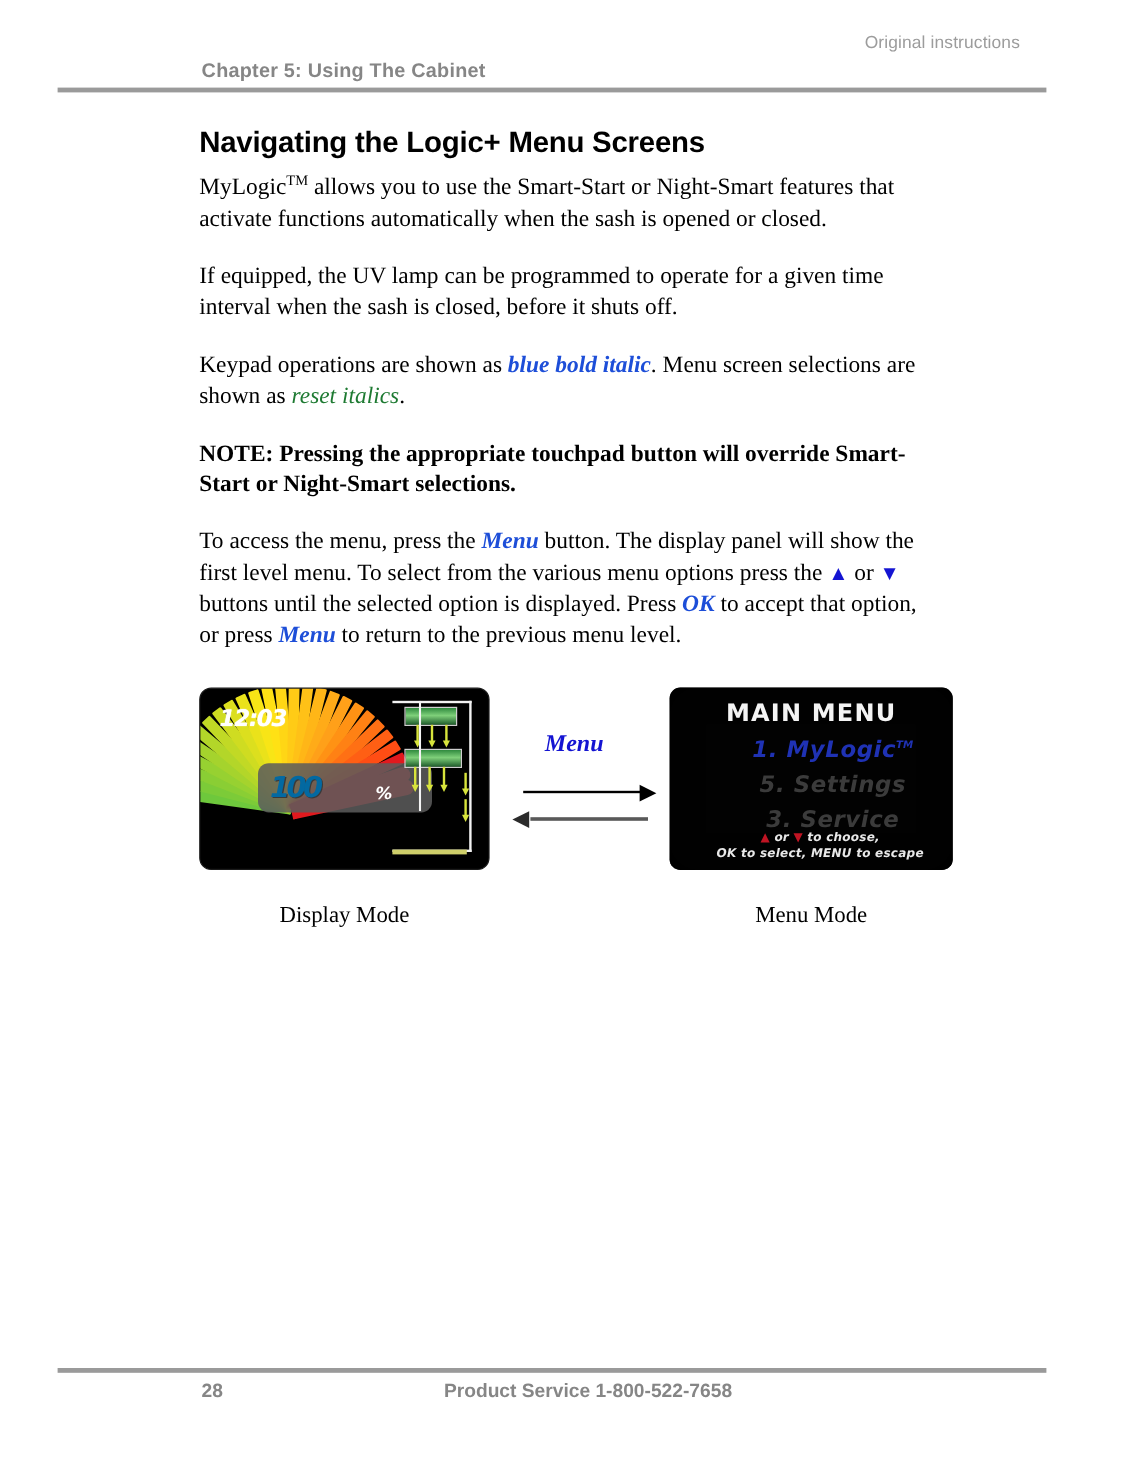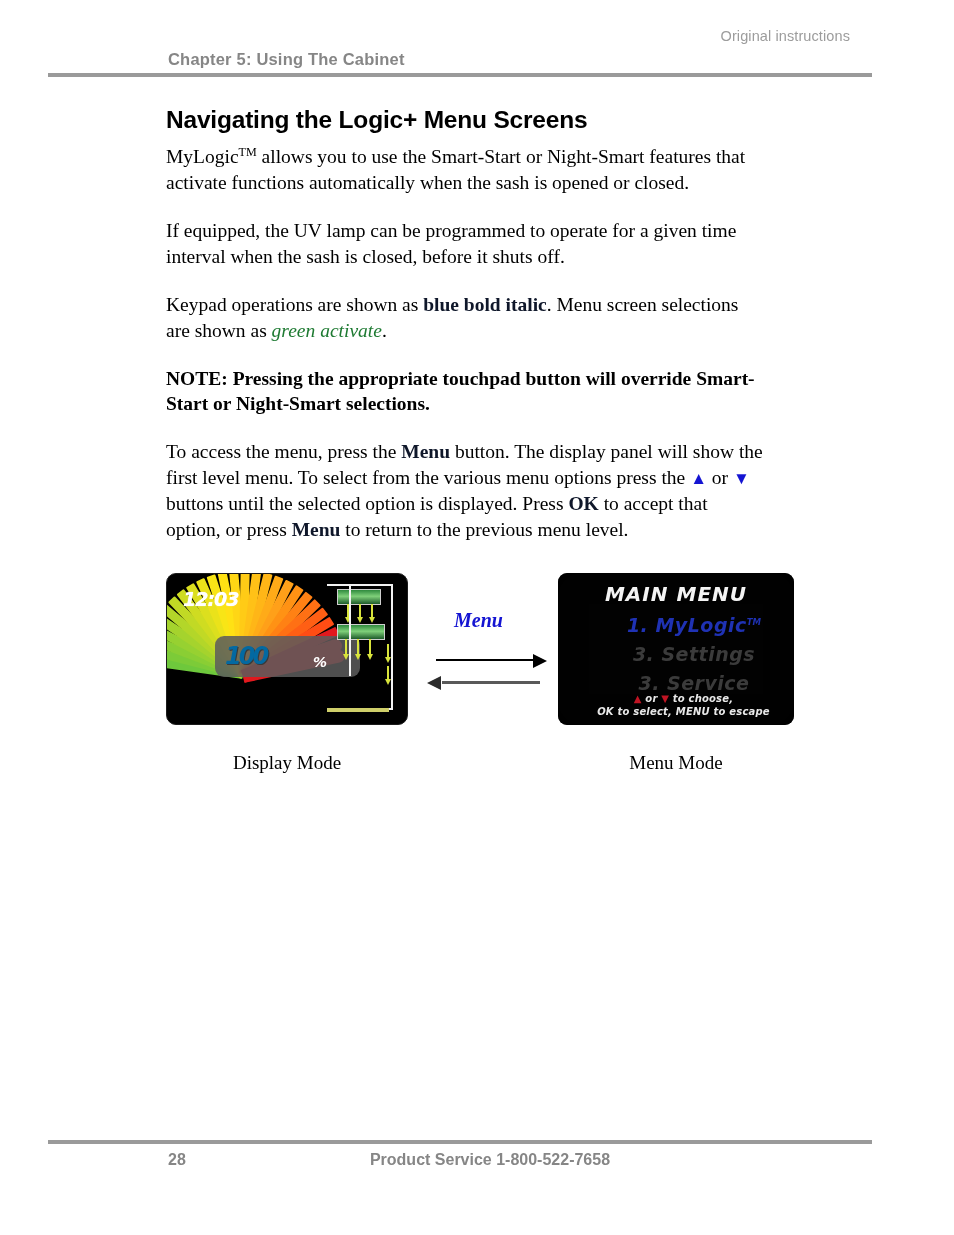--- a/index.html
+++ b/index.html
@@ -70,22 +70,23 @@
   }
   p.para.note {
     font-weight: bold;
   }
   sup.tm {
     font-size: 0.62em;
     vertical-align: super;
     line-height: 0;
   }
   .kw-blue {
-    color: #0f172a;
-    font-weight: bold;
+    color: #1d4ed8;
+    font-weight: bold;
+    font-style: italic;
   }
   .kw-green {
     color: #1e7a32;
     font-style: italic;
   }
   .arrow-blue {
     color: #1414d2;
     font-size: 17px;
     letter-spacing: 0;
   }
@@ -278,21 +279,20 @@
     background: #020202;
     border-radius: 9px;
     box-shadow: inset 0 0 26px #000;
   }
   .mm-title {
     position: absolute;
     left: 0; right: 0;
     top: 9px;
     text-align: center;
     font-family: "DejaVu Sans", sans-serif;
-    font-style: italic;
     font-weight: bold;
     font-size: 20px;
     color: #f4f4f4;
     letter-spacing: 1px;
   }
   .mm-item {
     position: absolute;
     left: 0; right: 0;
     text-align: center;
     font-family: "DejaVu Sans", sans-serif;
@@ -378,21 +378,21 @@
 
 <div class="content">
 
   <h1 class="doc-title">Navigating the Logic+ Menu Screens</h1>
 
   <p class="para"><span>MyLogic</span><sup class="tm">TM</sup><span> allows you to use the Smart-Start or Night-Smart features that activate functions automatically when the sash is opened or closed.</span></p>
 
   <p class="para">If equipped, the UV lamp can be programmed to operate for a given time interval when the sash is closed, before it shuts off.</p>
 
 
-  <p class="para"><span>Keypad operations are shown as </span><span class="kw-blue">blue bold italic</span><span>. Menu screen selections are shown as </span><span class="kw-green">green activate</span><span>.</span></p>
+  <p class="para"><span>Keypad operations are shown as </span><span class="kw-blue">blue bold italic</span><span>. Menu screen selections are shown as </span><span class="kw-green">reset italics</span><span>.</span></p>
 
   <p class="para note">NOTE: Pressing the appropriate touchpad button will override Smart-Start or Night-Smart selections.</p>
 
   <p class="para tight"><span>To access the menu, press the </span><span class="kw-blue">Menu</span><span> button.  The display panel will show the first level menu.  To select from the various menu options press the </span><span class="arrow-blue">▲</span><span> or </span><span class="arrow-blue">▼</span><span> buttons until the selected option is displayed.  Press </span><span class="kw-blue">OK</span><span> to accept that option, or press </span><span class="kw-blue">Menu</span><span> to return to the previous menu level.</span></p>
 
 </div>
 
 <div class="figure-row">
 
   <div class="lcd lcd-display">
@@ -450,21 +450,21 @@
     <div class="menu-word">Menu</div>
     <div class="arrow-line arr-right"></div>
     <div class="arrow-line arr-left"></div>
   </div>
 
   <div class="lcd lcd-menu">
     <div class="mm-title">MAIN MENU</div>
 
     <div class="mm-item i1"><span>1. MyLogic</span><span class="mm-tm">TM</span></div>
 
-    <div class="mm-item i2"><span>3. Settings</span></div>
+    <div class="mm-item i2"><span>5. Settings</span></div>
 
     <div class="mm-item i3"><span>3. Service</span></div>
 
     <div class="mm-hint">
       <div><span class="hint-arrow">▲</span><span> or </span><span class="hint-arrow">▼</span><span> to choose,</span></div>
       <div>OK to select, MENU to escape</div>
     </div>
   </div>
 </div>
 

